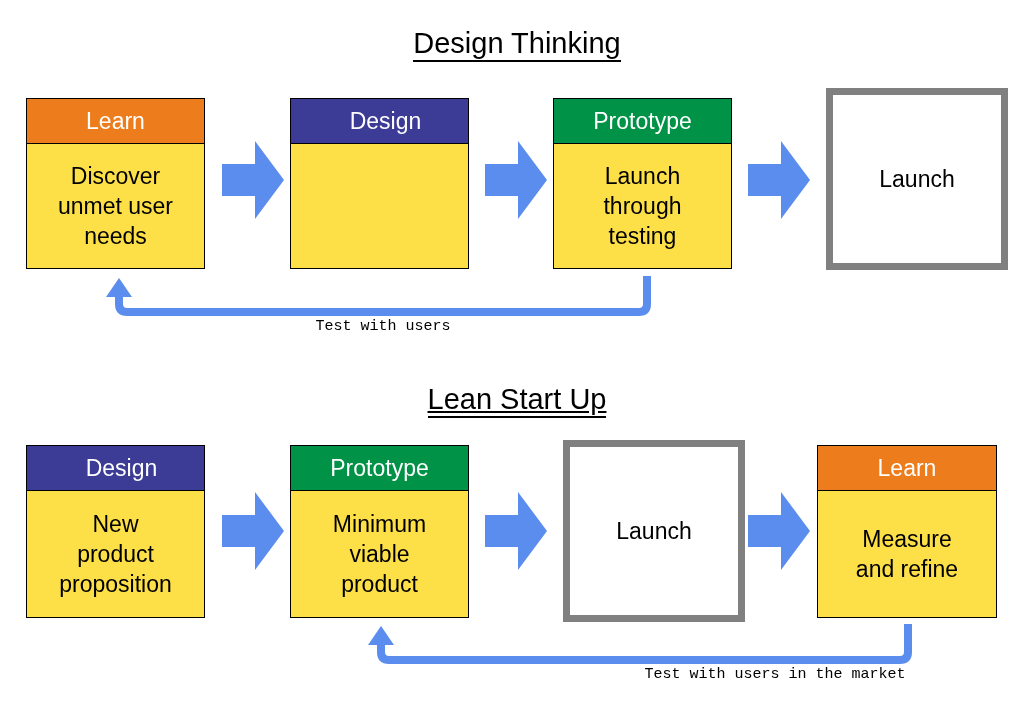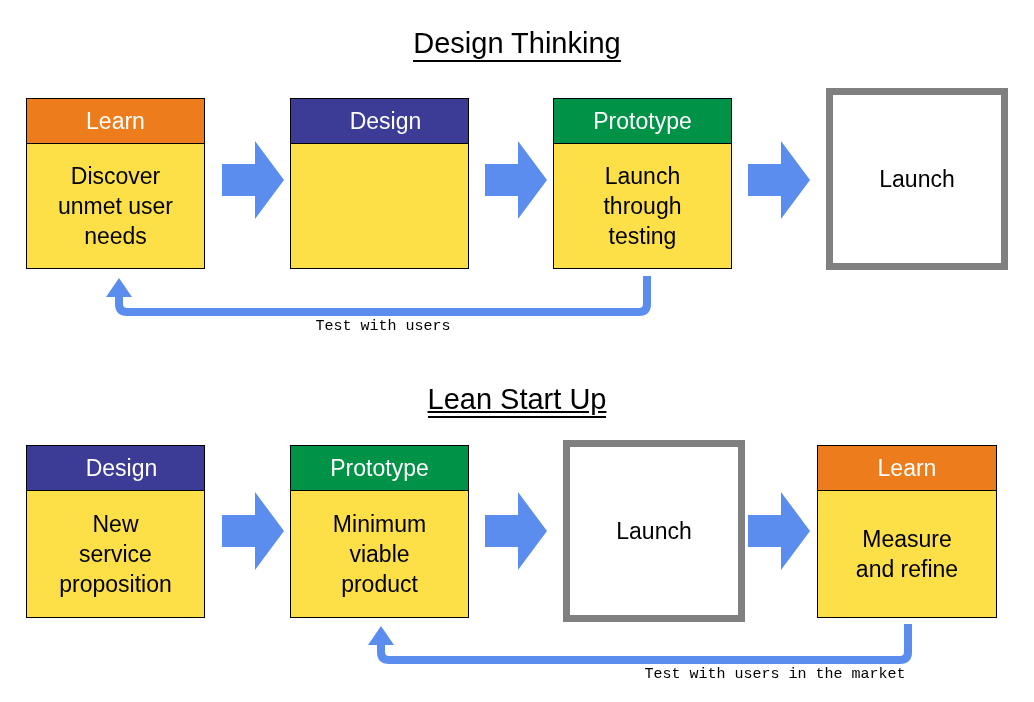--- a/index.html
+++ b/index.html
@@ -172,21 +172,21 @@
   </div>
   <div class="loop-label" style="left:0px; top:318px; width:766px;">Test with users</div>
 
   <div class="section-title" id="title-lean-startup">
     <span>Lean Start Up</span>
   </div>
 
   <div class="stage-box" id="s2-box1" style="left:26px; top:445px; width:179px; height:173px;">
     <div class="stage-header hdr-indigo">Design</div>
     <div class="stage-body">New
-service
+product
 proposition</div>
   </div>
 
   <div class="block-arrow" style="left:222px; top:492px;">
     <svg viewBox="0 0 62 78" xmlns="http://www.w3.org/2000/svg" aria-hidden="true">
       <polygon points="0,23 33,23 33,0 62,39 33,78 33,55 0,55" fill="#5B8DEF"></polygon>
     </svg>
   </div>
 
   <div class="stage-box" id="s2-box2" style="left:290px; top:445px; width:179px; height:173px;">

